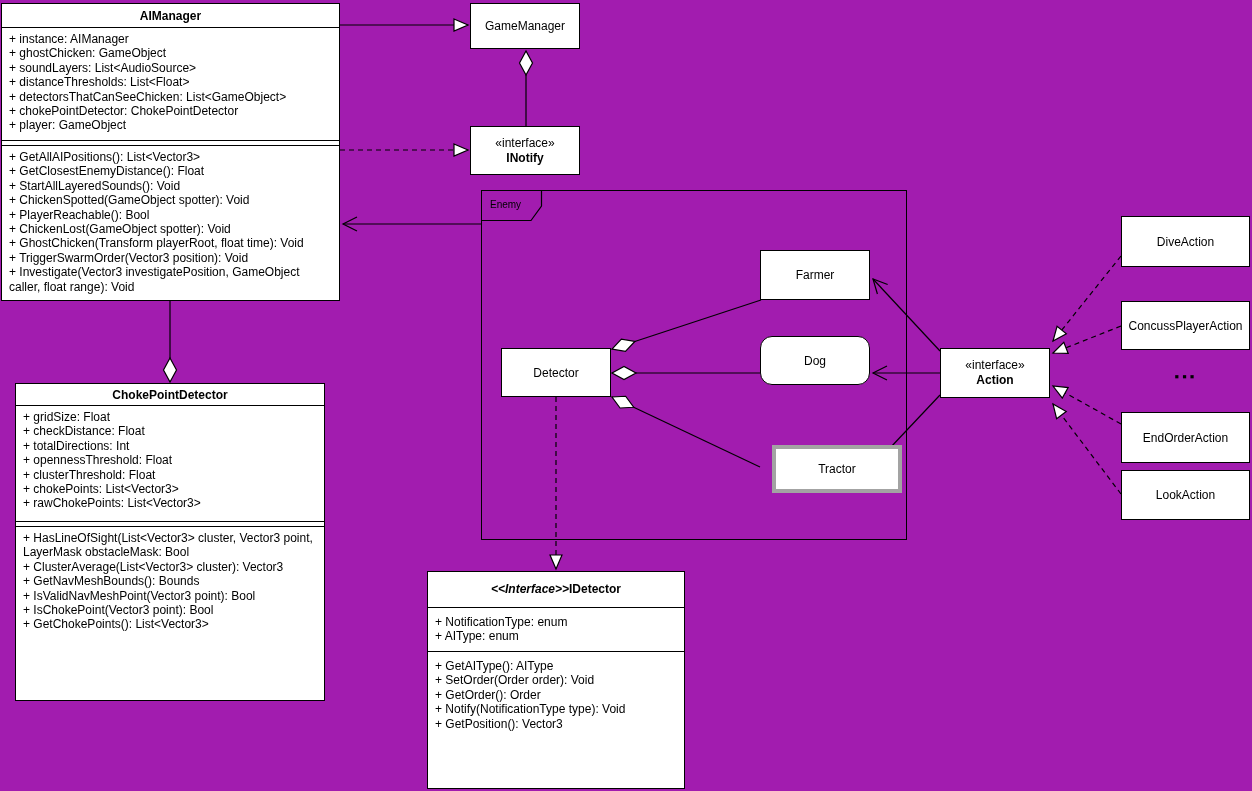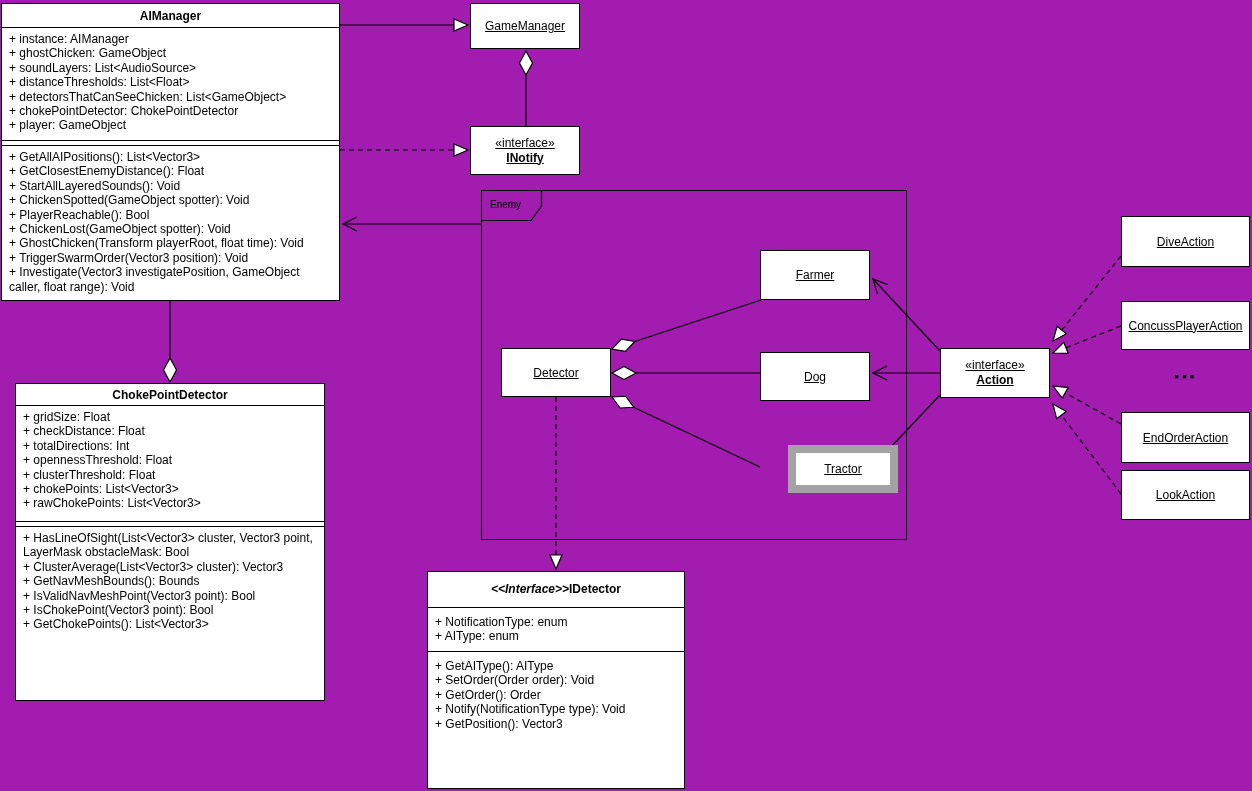--- a/index.html
+++ b/index.html
@@ -6,21 +6,21 @@
   #canvas{position:relative;width:1252px;height:791px;background:#a21caf;
           font-family:"Liberation Sans","DejaVu Sans",sans-serif;color:#000;overflow:hidden;}
   #wires{position:absolute;left:0;top:0;width:1252px;height:791px;}
   .box{position:absolute;background:#fff;border:1px solid #000;box-sizing:border-box;font-size:12px;}
   .ctitle{font-weight:bold;text-align:center;border-bottom:1px solid #000;box-sizing:border-box;
           display:flex;align-items:center;justify-content:center;}
   .attrs,.methods{box-sizing:border-box;padding-top:4px;}
   .attrs{border-bottom:1px solid #000;}
   .sep{height:5px;border-bottom:1px solid #000;box-sizing:border-box;}
   .row{padding:0 6px 0 7px;line-height:14.4px;white-space:normal;}
-  .center-label{display:flex;flex-direction:column;align-items:center;justify-content:center;text-align:center;text-decoration:underline;}
+  .center-label{display:flex;flex-direction:column;align-items:center;justify-content:center;text-align:center;}
   .stereo{line-height:15px;}
   .stereo-italic{font-style:italic;line-height:15px;}
   .bname{font-weight:bold;line-height:15px;}
   .plain{font-weight:normal;}
   .frame{position:absolute;border:1px solid #000;box-sizing:border-box;background:transparent;}
   .frame-label{position:absolute;font-size:10px;line-height:14px;}
   .dots{position:absolute;font-size:13px;font-weight:bold;letter-spacing:3px;text-align:center;}
 </style>
 </head>
 <body>
@@ -104,24 +104,24 @@
 
   <div class="frame" style="left:481px;top:190px;width:426px;height:350px;"></div>
   <div class="frame-label" style="left:490px;top:198px;">Enemy</div>
 
   <div class="box center-label" style="left:760px;top:250px;width:110px;height:50px;">
     <div class="plain">Farmer</div>
   </div>
   <div class="box center-label" style="left:501px;top:348px;width:110px;height:49px;">
     <div class="plain">Detector</div>
   </div>
-  <div class="box center-label" style="left:760px;top:352px;width:110px;height:49px;">
+  <div class="box center-label" style="left:760px;top:336px;width:110px;height:49px;border-radius:12px;">
     <div class="plain">Dog</div>
   </div>
-  <div class="box center-label" style="left:788px;top:445px;width:110px;height:48px;border:8px solid #a3a3a3;">
+  <div class="box center-label" style="left:772px;top:445px;width:130px;height:48px;border:4px solid #a3a3a3;">
     <div class="plain">Tractor</div>
   </div>
 
   <div class="box" style="left:15px;top:383px;width:310px;height:318px;">
     <div class="ctitle" style="height:22px;">ChokePointDetector</div>
     <div class="attrs" style="height:116px;">
       <div class="row">+ gridSize: Float</div>
       <div class="row">+ checkDistance: Float</div>
       <div class="row">+ totalDirections: Int</div>
       <div class="row">+ opennessThreshold: Float</div>

